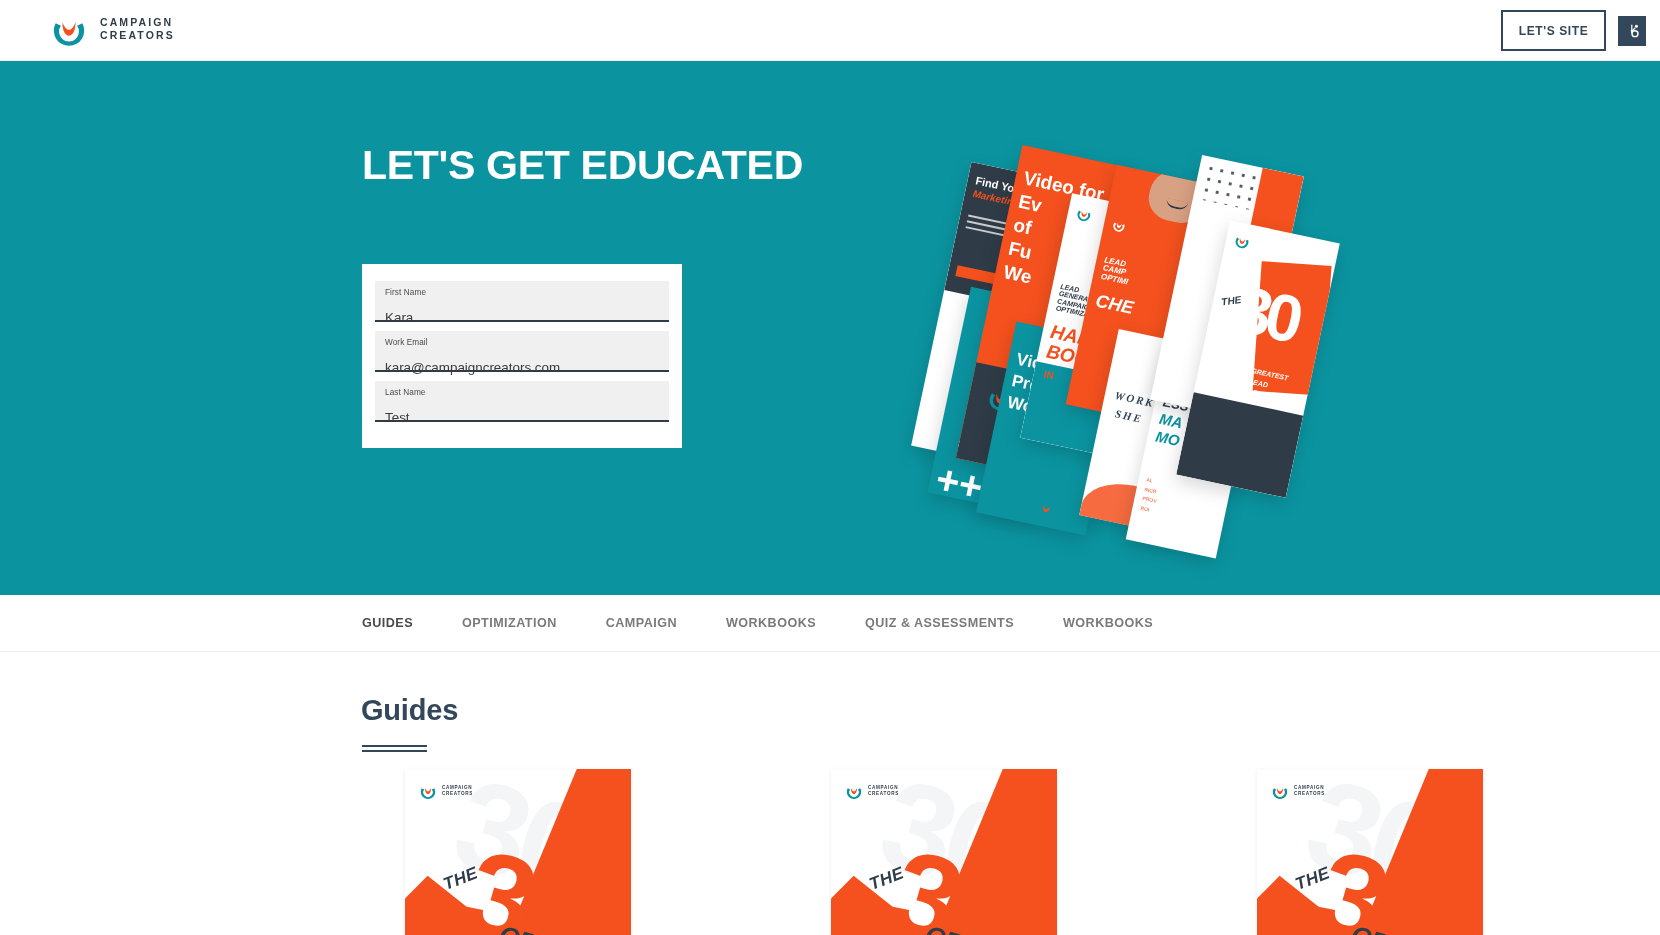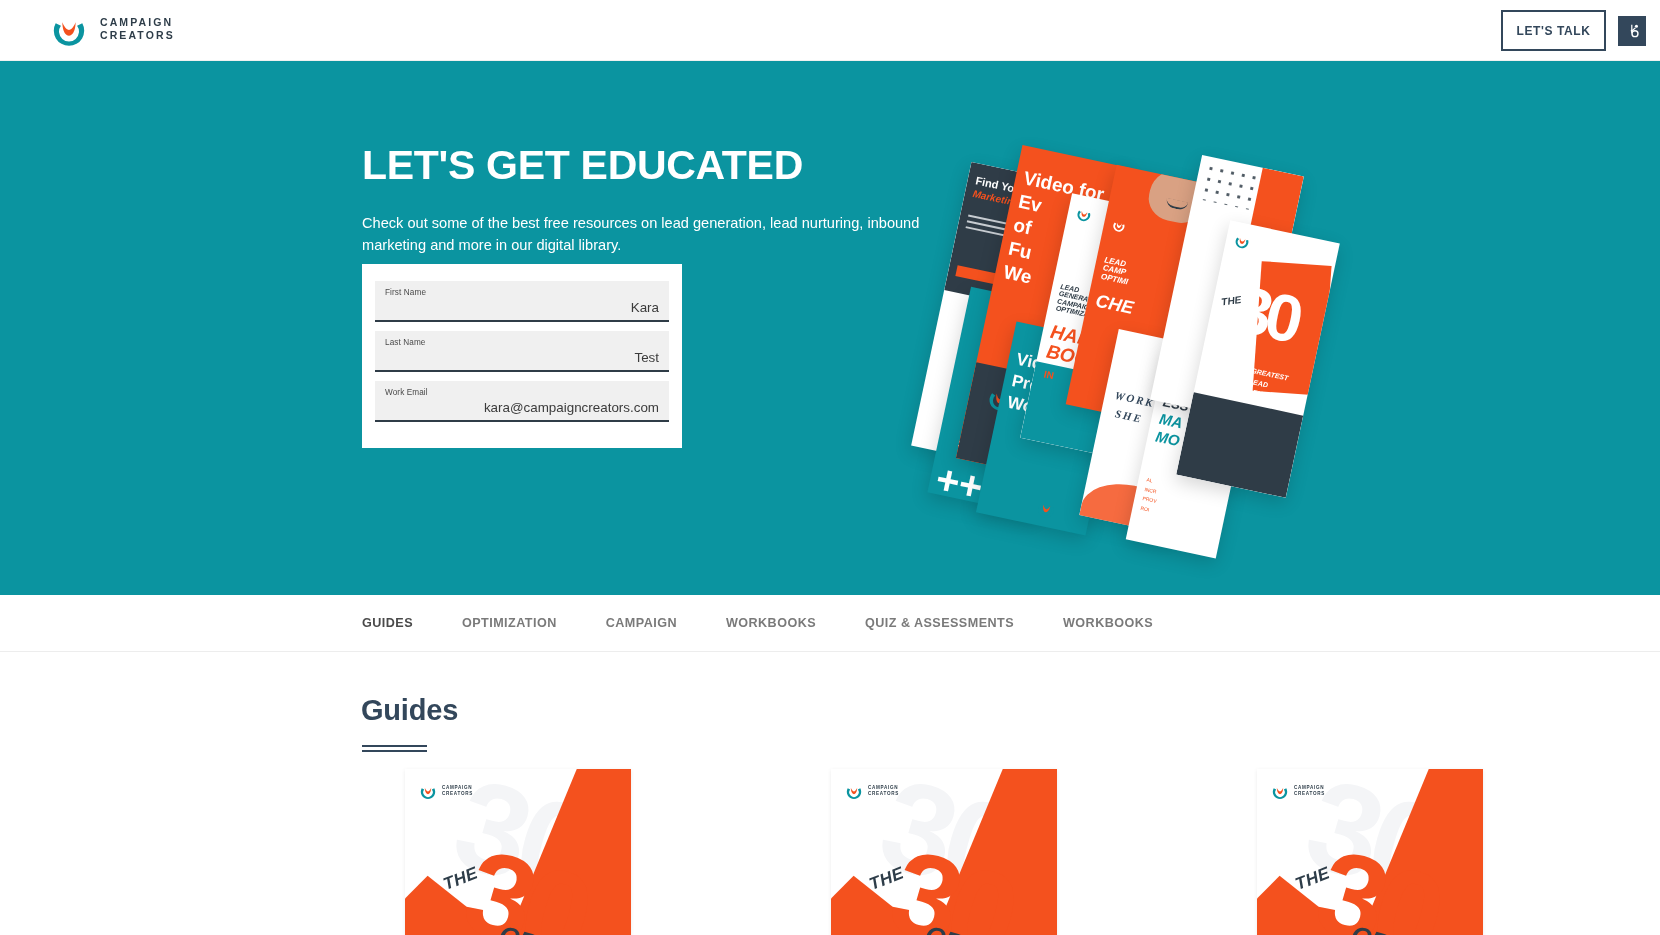--- a/index.html
+++ b/index.html
@@ -73,21 +73,21 @@
   .field { margin-bottom:9px; position:relative; }
   .field-box {
     background:#f0f0f0; border-bottom:2px solid #2f3c47;
     padding:7px 10px 6px 10px; height:41px;
   }
   .field-label {
     font-size:8.2px; color:#4a4a4a; letter-spacing:.1px; display:block; line-height:1.2;
   }
   .field-value {
     font-size:13.4px; color:#3b3b3b; background:transparent; border:none; outline:none;
-    width:100%; display:block; margin-top:2px; font-family:"Liberation Sans", sans-serif;text-align:right;
+    width:100%; display:block; margin-top:12px; font-family:"Liberation Sans", sans-serif;
   }
   .submit-btn {
     margin-top:12px; width:100%; height:41px; background:#f4511e; border:none;
     color:#ffffff; font-size:13px; font-weight:bold; letter-spacing:.6px; cursor:pointer;
     font-family:"Liberation Sans", sans-serif;
   }
 
   
   .collage { position:absolute; left:940px; top:80px; width:340px; height:420px; }
   .sheet { position:absolute; box-shadow:0 6px 18px rgba(0,0,0,.16); overflow:hidden; }
@@ -164,56 +164,55 @@
       </svg>
     </span>
     <span class="logo-text">
       <span>CAMPAIGN</span>
       <span>CREATORS</span>
     </span>
   </div>
 
 
   <div class="header-right">
-    <button class="lets-talk">LET'S TALK</button>
+    <button class="lets-talk">LET'S SITE</button>
     <div class="hs-sprocket">
       <svg viewBox="0 0 24 24" width="17" height="17">
         <circle cx="17.5" cy="6" r="2.2" fill="#ffffff"></circle>
         <circle cx="15.5" cy="16.5" r="4.2" fill="none" stroke="#ffffff" stroke-width="2"></circle>
         <path d="M16 8.5 L11 12.5" stroke="#ffffff" stroke-width="1.7" fill="none"></path>
         <path d="M11 4 L11 16" stroke="#ffffff" stroke-width="1.7" fill="none"></path>
         <circle cx="11" cy="12.5" r="1.6" fill="#ffffff"></circle>
       </svg>
     </div>
   </div>
 </div>
 
 <section class="hero">
   <div class="hero-inner">
 
     <h1 class="hero-title">LET'S GET EDUCATED</h1>
-    <p class="hero-sub">Check out some of the best free resources on lead generation, lead nurturing, inbound marketing and more in our digital library.</p>
 
     <div class="form-card">
       <div class="field">
         <div class="field-box">
           <label class="field-label">First Name</label>
           <input class="field-value" type="text" value="Kara" style="">
         </div>
       </div>
       <div class="field">
         <div class="field-box">
+          <label class="field-label">Work Email</label>
+          <input class="field-value" type="text" value="kara@campaigncreators.com" style="">
+        </div>
+      </div>
+      <div class="field">
+        <div class="field-box">
           <label class="field-label">Last Name</label>
           <input class="field-value" type="text" value="Test" style="">
-        </div>
-      </div>
-      <div class="field">
-        <div class="field-box">
-          <label class="field-label">Work Email</label>
-          <input class="field-value" type="text" value="kara@campaigncreators.com" style="">
         </div>
       </div>
     </div>
 
     <div class="collage">
 
       <div class="sheet" style="left:0px; top:30px; width:118px; height:290px; background:#ffffff; transform:rotate(12deg);">
         <div style="position:absolute;inset:0 0 55% 0;background:#2f3c47;"></div>
         <div class="txt" style="left:8px; top:12px; font-size:11px; color:#ffffff;">Find Your Biggest</div>
         <div class="txt" style="left:8px; top:26px; font-size:10px; color:#f4511e; font-style:italic;">Marketing</div>

